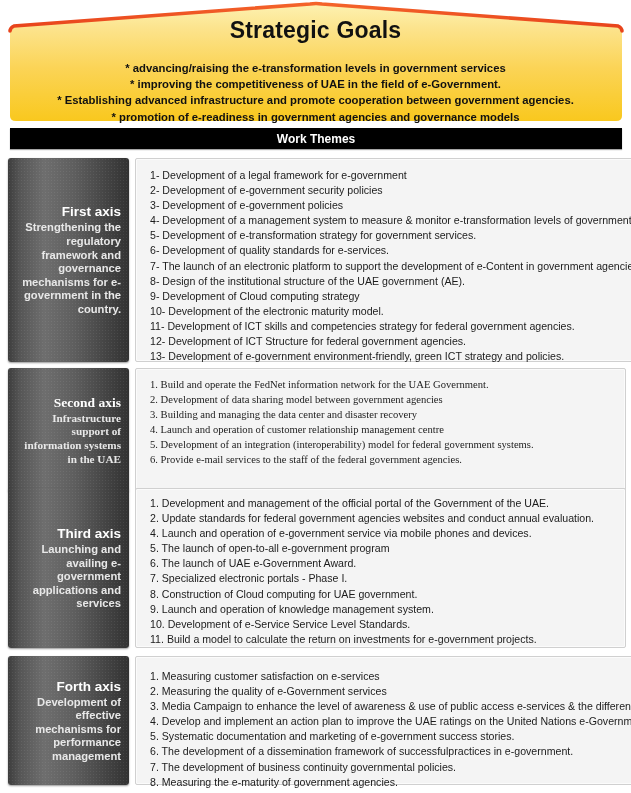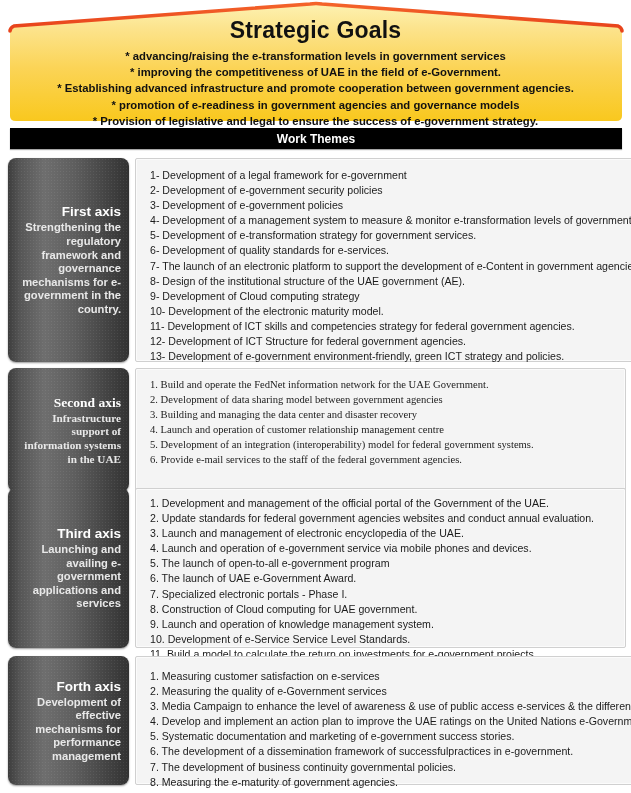--- a/index.html
+++ b/index.html
@@ -39,21 +39,21 @@
     pointer-events: none;
   }
   .banner-title {
     font-size: 23px;
     font-weight: bold;
     letter-spacing: .2px;
     margin: 9px 0 4px 0;
     color: #111;
   }
   .banner-lines {
-    margin: 4px;
+    margin: 16px;
     padding: 0;
     list-style: none;
   }
   .banner-lines li {
     font-size: 11.3px;
     font-weight: bold;
     line-height: 16.2px;
     color: #111;
     white-space: nowrap;
   }
@@ -81,21 +81,21 @@
     position: absolute;
     left: 8px;
     width: 618px;
     display: flex;
     align-items: stretch;
   }
   .axis-label {
     width: 121px;
     flex: 0 0 121px;
     position: relative;
-    border-radius: 8px;
+    border-radius: 3px;
     background:
       linear-gradient(to right,
         #3d3d3d 0%,
         #565656 10%,
         #6e6e6e 30%,
         #5e5e5e 55%,
         #474747 78%,
         #323232 100%);
     box-shadow: 0 1px 2px rgba(0,0,0,.4);
     display: flex;
@@ -273,21 +273,20 @@
   <div class="axis-label">
     <div class="axis-label-inner">
       <div class="axis-name">Third axis</div>
       <div class="axis-desc">Launching and availing e-government applications and services</div>
     </div>
   </div>
   <div class="axis-items">
     <ul>
       <li>1. Development and management of the official portal of the Government of the UAE.</li>
       <li>2. Update standards for federal government agencies websites and conduct annual evaluation.</li>
-      <li>3. Launch and management of electronic encyclopedia of the UAE.</li>
       <li>4. Launch and operation of e-government service via mobile phones and devices.</li>
       <li>5. The launch of open-to-all e-government program</li>
       <li>6. The launch of UAE e-Government Award.</li>
       <li>7. Specialized electronic portals - Phase I.</li>
       <li>8. Construction of Cloud computing for UAE government.</li>
       <li>9. Launch and operation of knowledge management system.</li>
       <li>10. Development of e-Service Service Level Standards.</li>
       <li>11. Build a model to calculate the return on investments for e-government projects.</li>
     </ul>
   </div>

